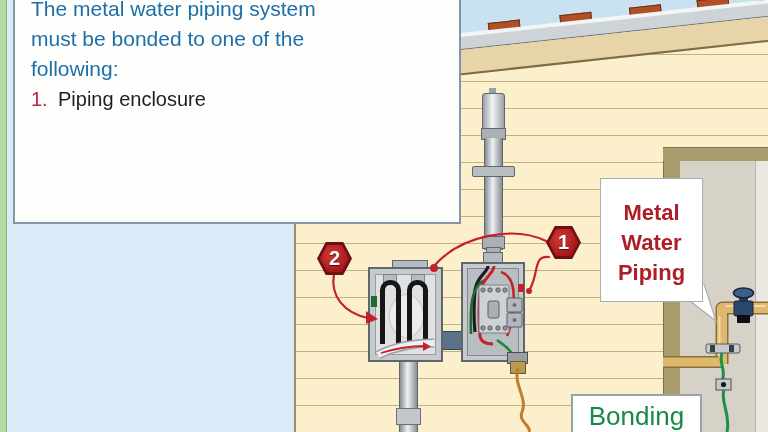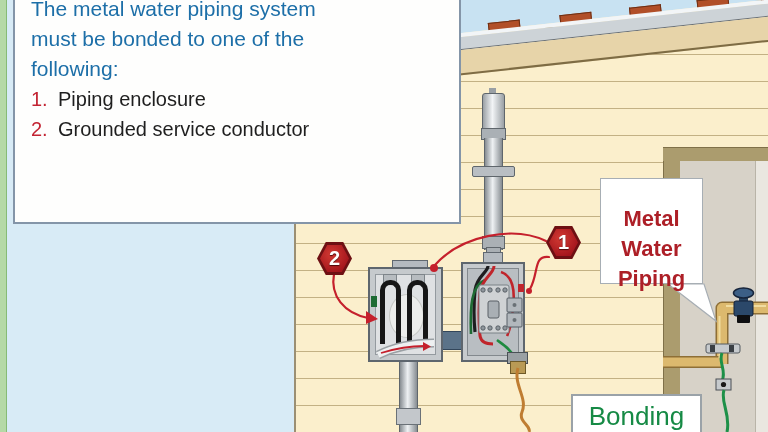--- a/index.html
+++ b/index.html
@@ -39,24 +39,24 @@
   
   .badge{width:35px;height:33px;z-index:21;
      clip-path:polygon(25% 0%,75% 0%,100% 50%,75% 100%,25% 100%,0% 50%);
      background:#6e1013;display:flex;align-items:center;justify-content:center;}
   .badge .in{width:29px;height:27px;
      clip-path:polygon(25% 0%,75% 0%,100% 50%,75% 100%,25% 100%,0% 50%);
      background:radial-gradient(circle at 40% 35%,#d23a33,#a3151c 75%);
      display:flex;align-items:center;justify-content:center;}
   .badge span{color:#fff;font-size:20px;font-weight:700;text-shadow:0 1px 1px #4d090c;}
   
-  .callout-pipe{left:600px;top:178px;width:103px;height:106px;background:#fff;
+  .callout-pipe{left:600px;top:178px;width:103px;height:124px;background:#fff;
      border:1.5px solid #a7aeb4;z-index:25;box-sizing:border-box;
      color:#ad1f27;font-weight:700;font-size:22px;line-height:30px;text-align:center;
-     white-space:pre-line;padding-top:25px;}
+     white-space:pre-line;padding-top:19px;}
   .callout-bond{left:571px;top:394px;width:131px;height:44px;background:#fff;
      border:2px solid #9aa2a8;z-index:25;box-sizing:border-box;color:#168a45;
      font-size:26px;line-height:30px;text-align:center;padding-top:5px;}
   svg{overflow:visible;}
 </style>
 </head>
 <body>
 
 <div id="stage">
 
@@ -200,18 +200,17 @@
 Water
 Piping</div>
   <div class="abs callout-bond">Bonding</div>
 
   <div class="abs note">
     <h1>The metal water piping system
 must be bonded to one of the
 following:</h1>
     <div>
       <div class="row"><span class="num">1.</span><span>Piping enclosure</span></div>
-      <div class="row"><span class="num">2.</span><span>Grounded service conductor</span></div>
     </div>
   </div>
 
   <div class="abs accent" style="z-index:31"></div>
 </div>
 
 </body></html>

